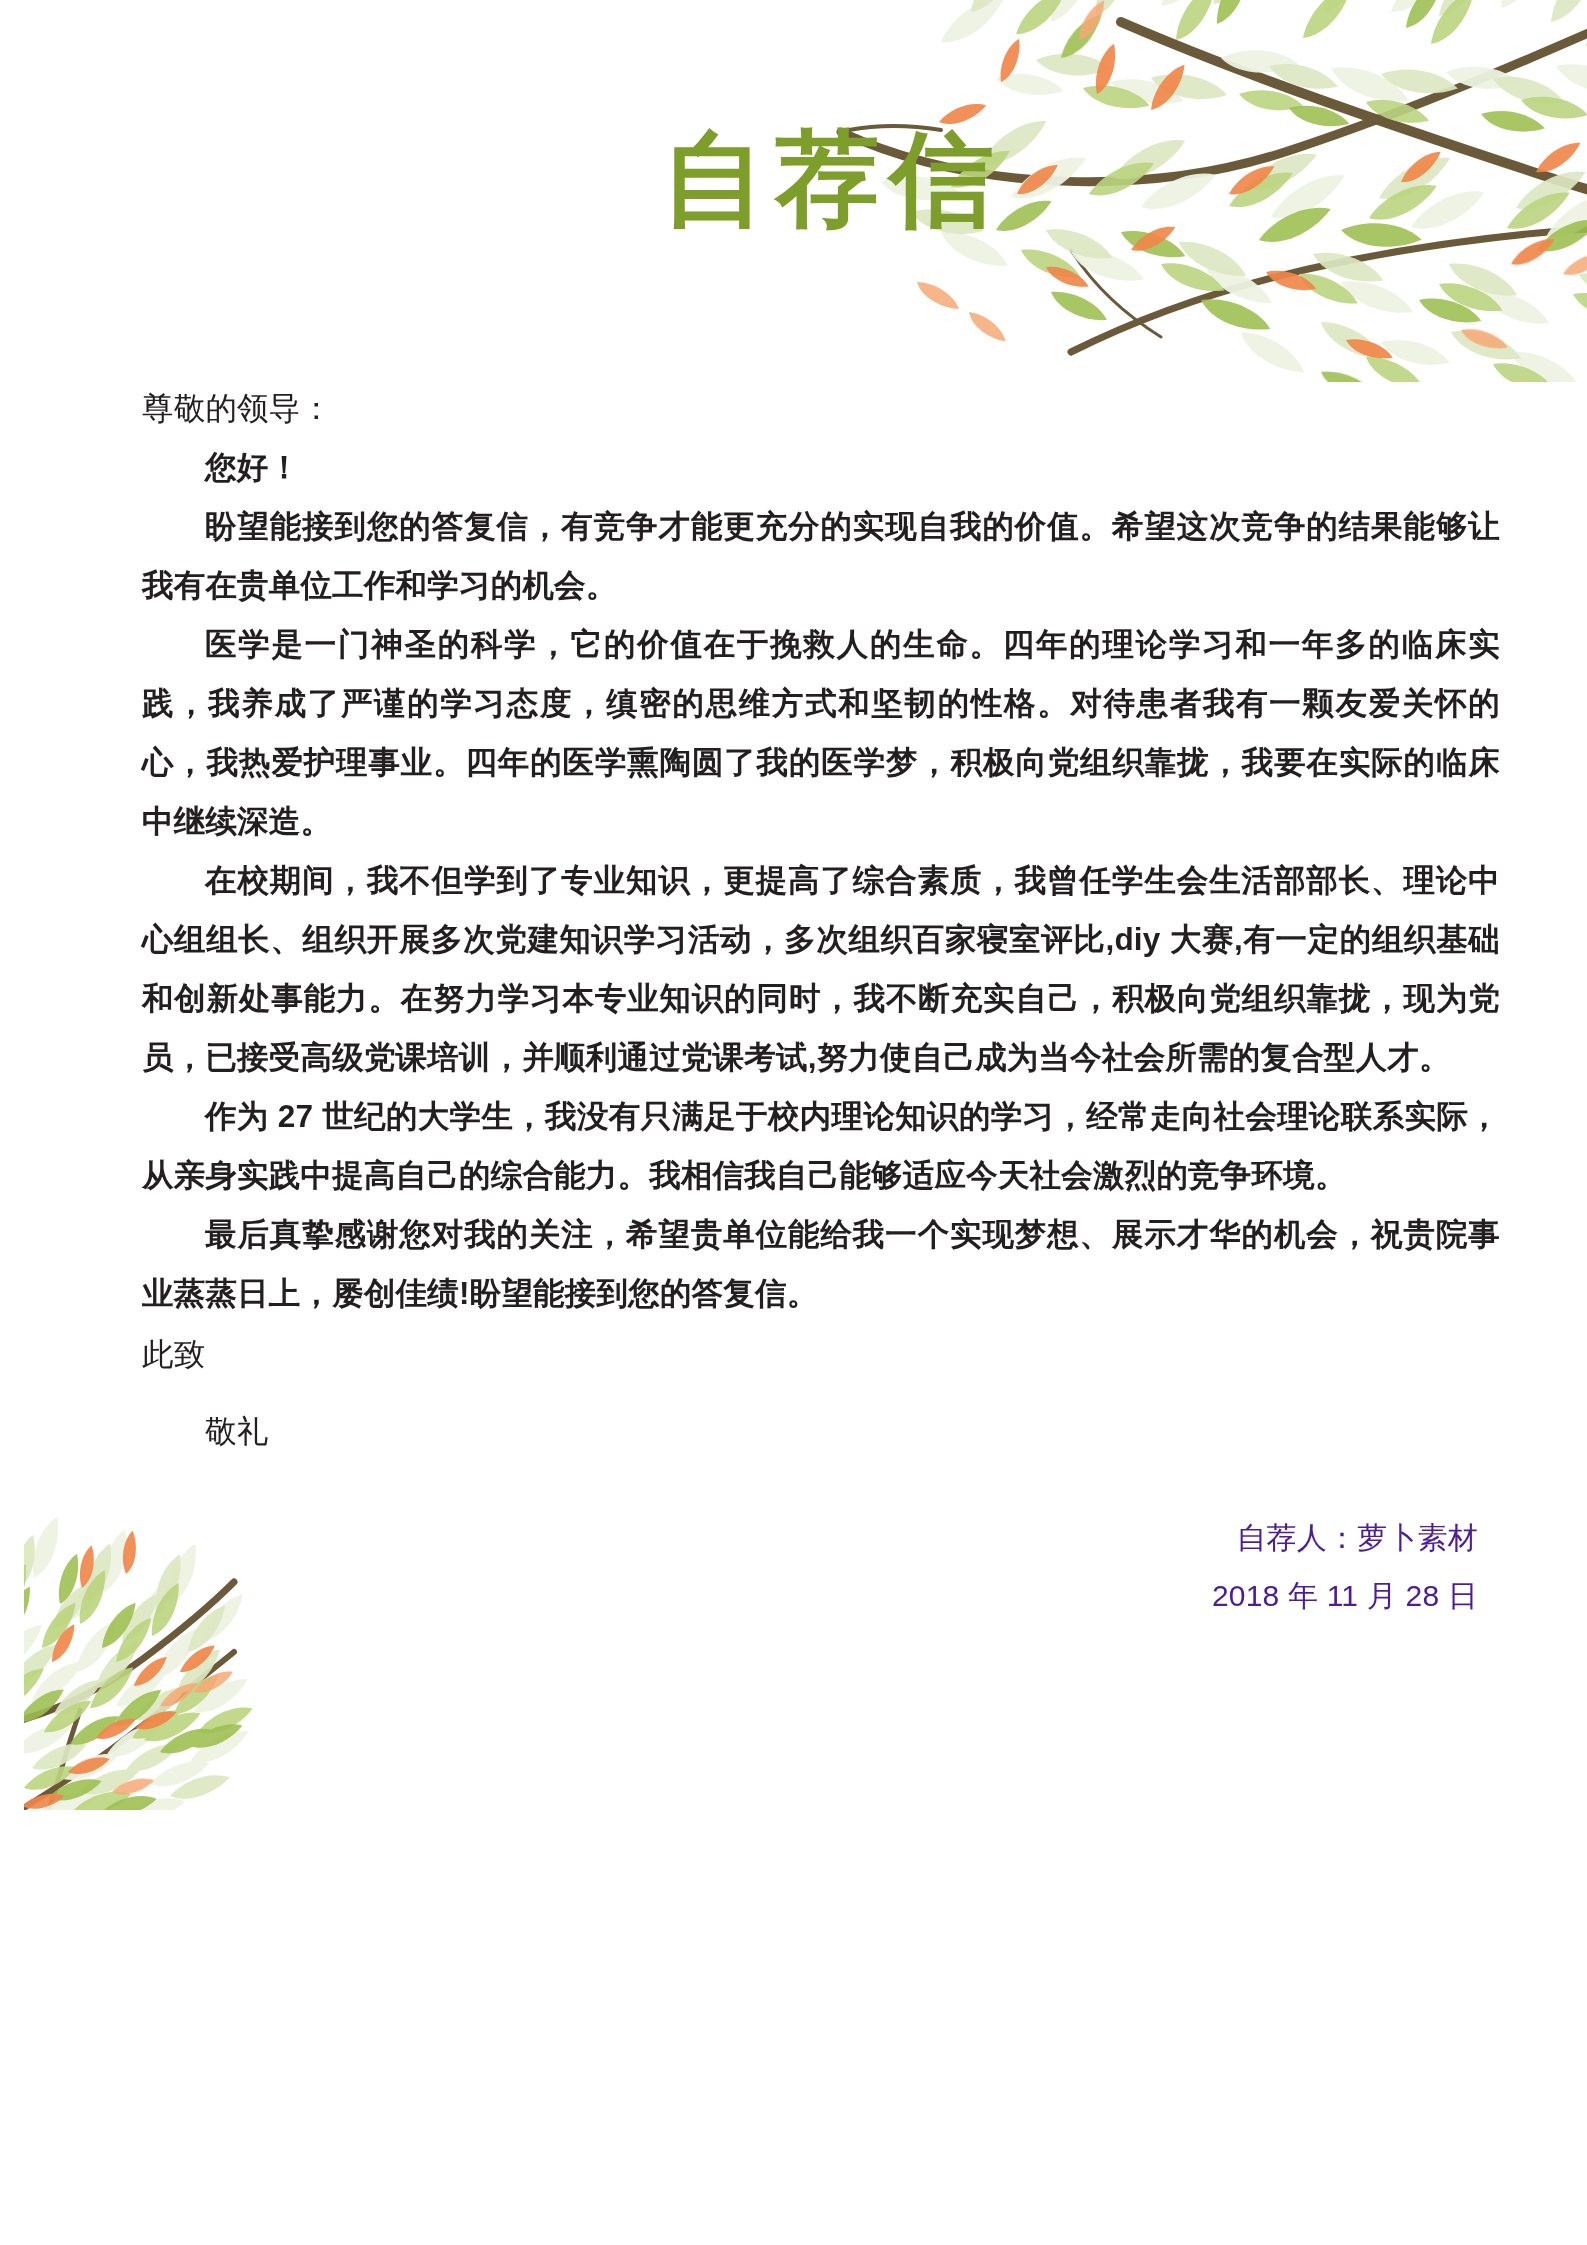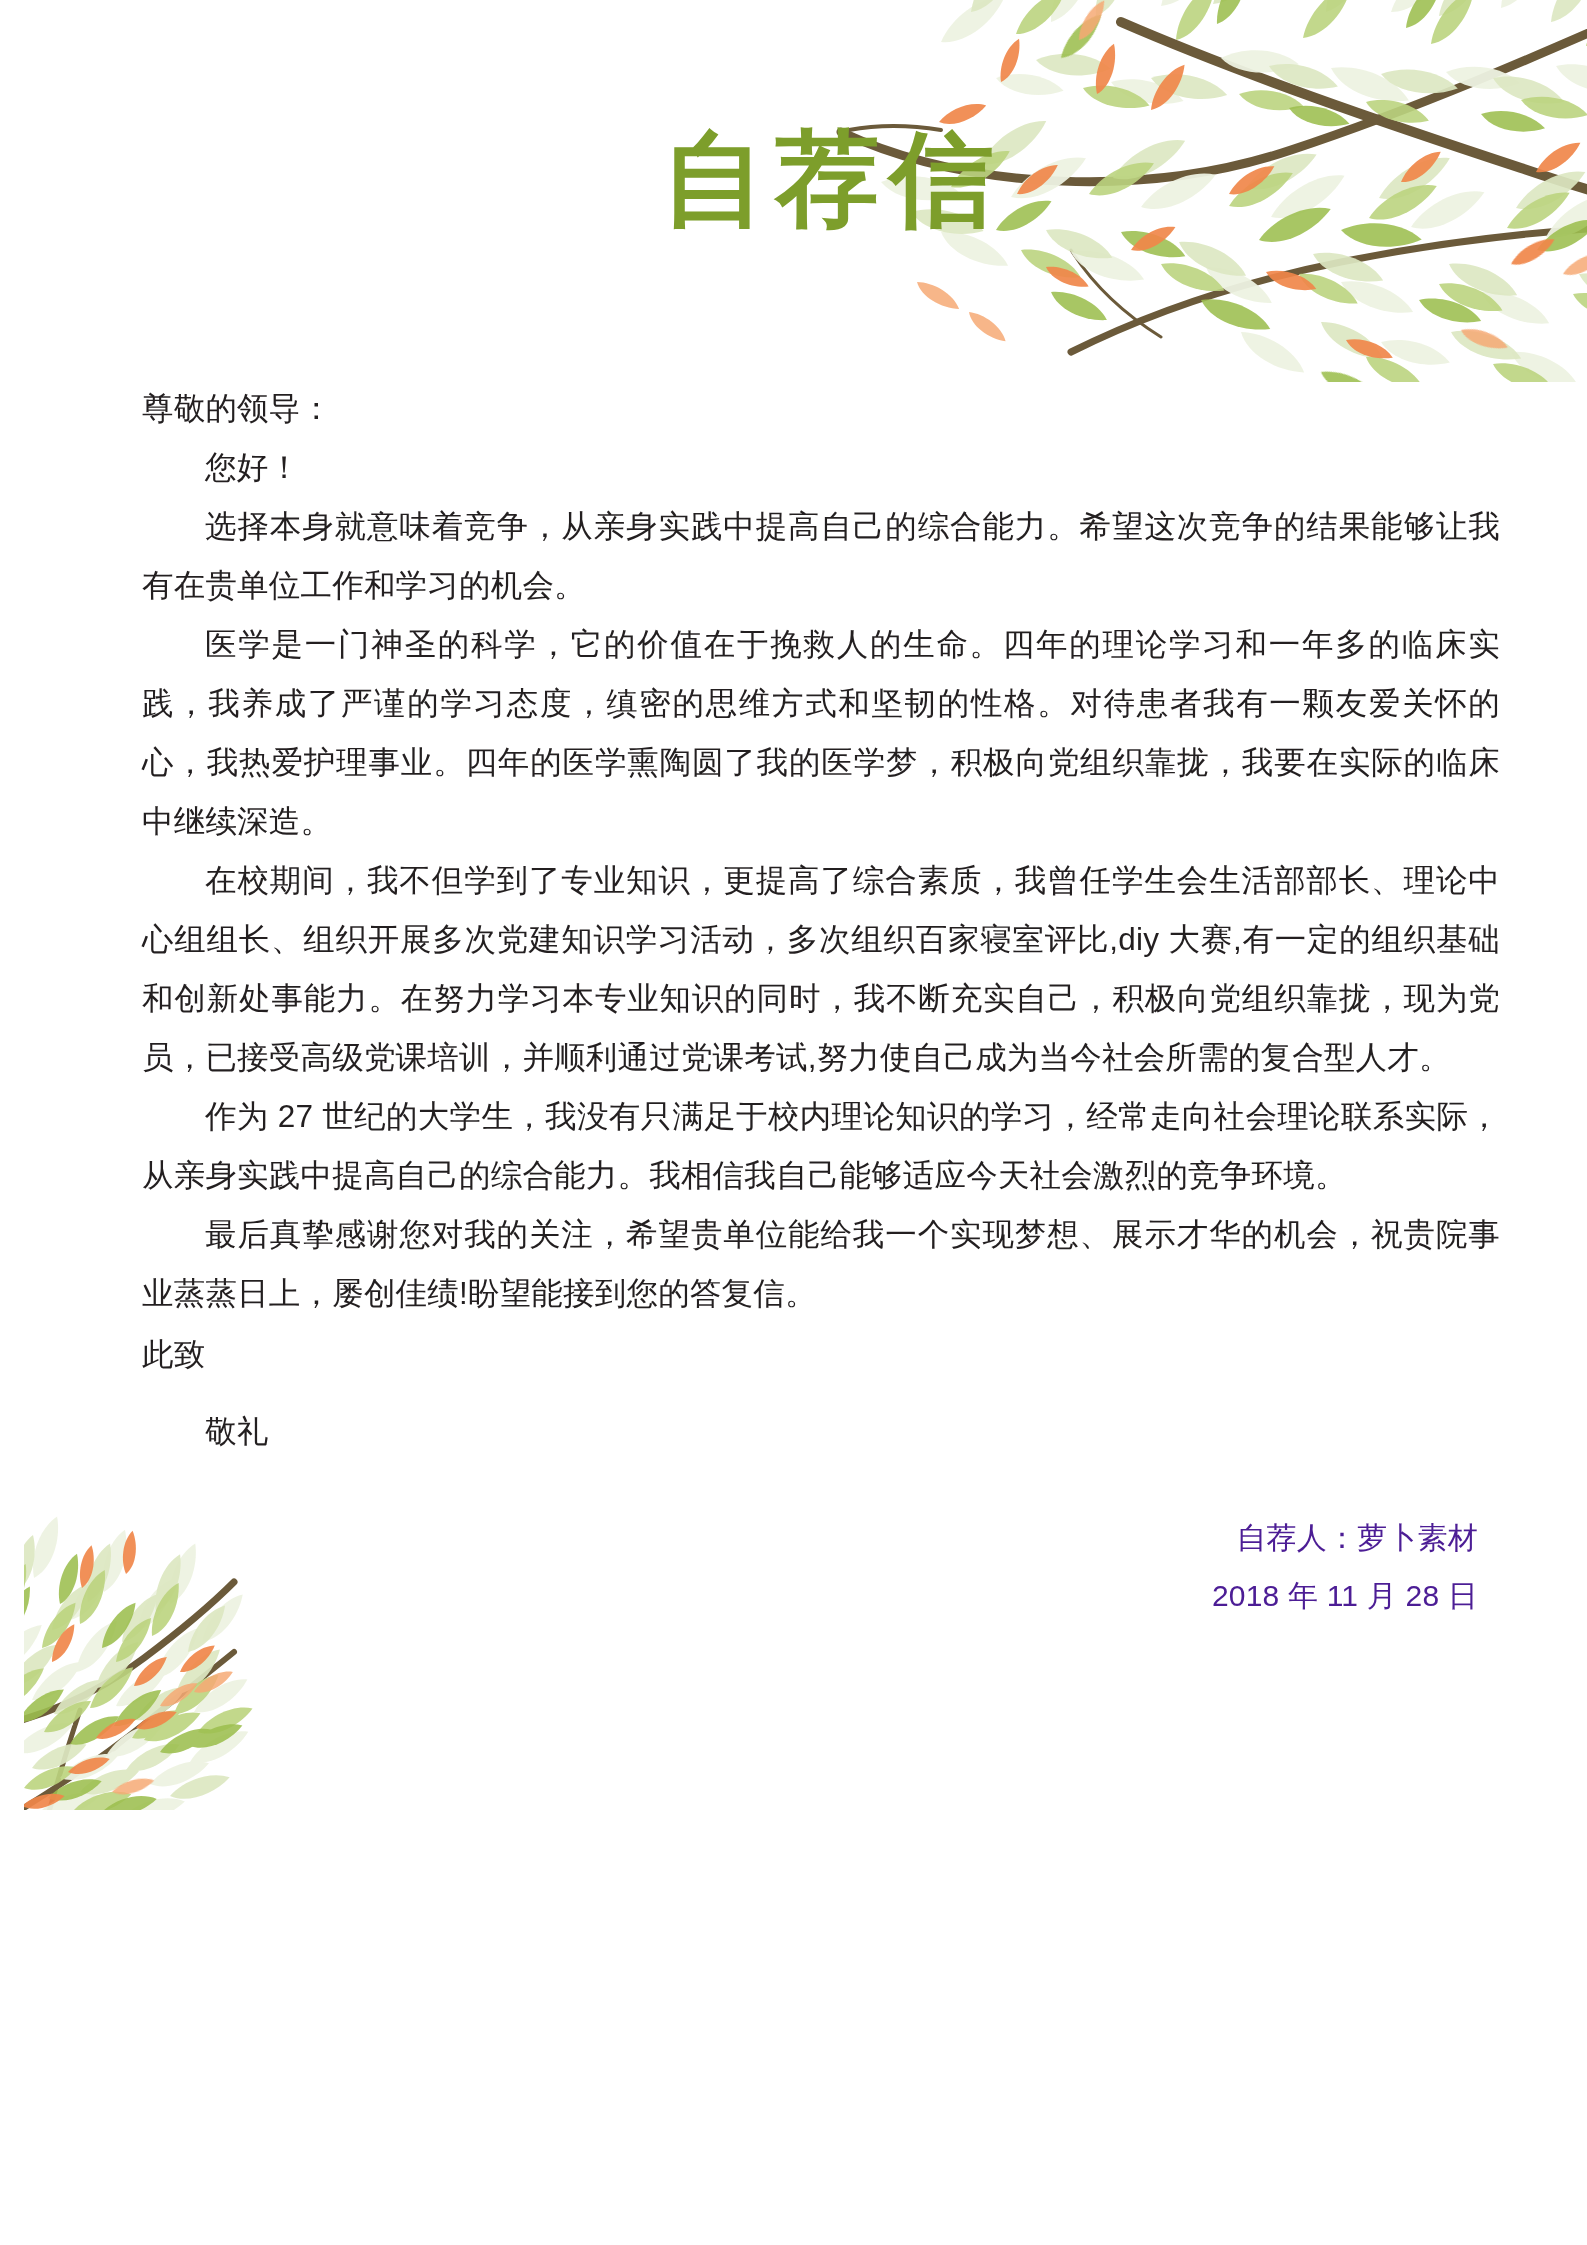--- a/index.html
+++ b/index.html
@@ -67,21 +67,21 @@
   .para {
     font-size: 31.5px;
     line-height: 59px;
     color: #231f20;
     text-align: justify;
     text-justify: inter-ideograph;
     margin: 0;
     letter-spacing: 0.2px;
     font-family: "Liberation Sans", "DejaVu Sans", sans-serif;
   }
-  .para.indent { text-indent: 2em; }
+  .para.indent { text-indent: 2em; font-weight: bold; }
   .para.salutation { text-indent: 0; }
   .para.closing-1 { text-indent: 0; margin-top: 2px; }
   .para.closing-2 { text-indent: 2em; margin-top: 18px; }
 
   .sign-block {
     margin-top: 48px;
     text-align: right;
     padding-right: 22px;
   }
   .sign-line {
@@ -333,21 +333,21 @@
     </g>
   </svg>
 
   <div class="title-wrap">
     <span class="doc-title">自荐信</span>
   </div>
 
   <div class="body-wrap">
     <p class="para salutation">尊敬的领导：</p>
     <p class="para indent">您好！</p>
-    <p class="para indent">选择本身就意味着竞争，从亲身实践中提高自己的综合能力。希望这次竞争的结果能够让我有在贵单位工作和学习的机会。</p>
+    <p class="para indent">盼望能接到您的答复信，有竞争才能更充分的实现自我的价值。希望这次竞争的结果能够让我有在贵单位工作和学习的机会。</p>
     <p class="para indent">医学是一门神圣的科学，它的价值在于挽救人的生命。四年的理论学习和一年多的临床实践，我养成了严谨的学习态度，缜密的思维方式和坚韧的性格。对待患者我有一颗友爱关怀的心，我热爱护理事业。四年的医学熏陶圆了我的医学梦，积极向党组织靠拢，我要在实际的临床中继续深造。</p>
     <p class="para indent">在校期间，我不但学到了专业知识，更提高了综合素质，我曾任学生会生活部部长、理论中心组组长、组织开展多次党建知识学习活动，多次组织百家寝室评比,diy 大赛,有一定的组织基础和创新处事能力。在努力学习本专业知识的同时，我不断充实自己，积极向党组织靠拢，现为党员，已接受高级党课培训，并顺利通过党课考试,努力使自己成为当今社会所需的复合型人才。</p>
     <p class="para indent">作为 27 世纪的大学生，我没有只满足于校内理论知识的学习，经常走向社会理论联系实际，从亲身实践中提高自己的综合能力。我相信我自己能够适应今天社会激烈的竞争环境。</p>
     <p class="para indent">最后真挚感谢您对我的关注，希望贵单位能给我一个实现梦想、展示才华的机会，祝贵院事业蒸蒸日上，屡创佳绩!盼望能接到您的答复信。</p>
     <p class="para closing-1">此致</p>
     <p class="para closing-2">敬礼</p>
 
     <div class="sign-block">
       <div class="sign-line">自荐人：萝卜素材</div>
       <div class="sign-line">2018 年 11 月 28 日</div>

